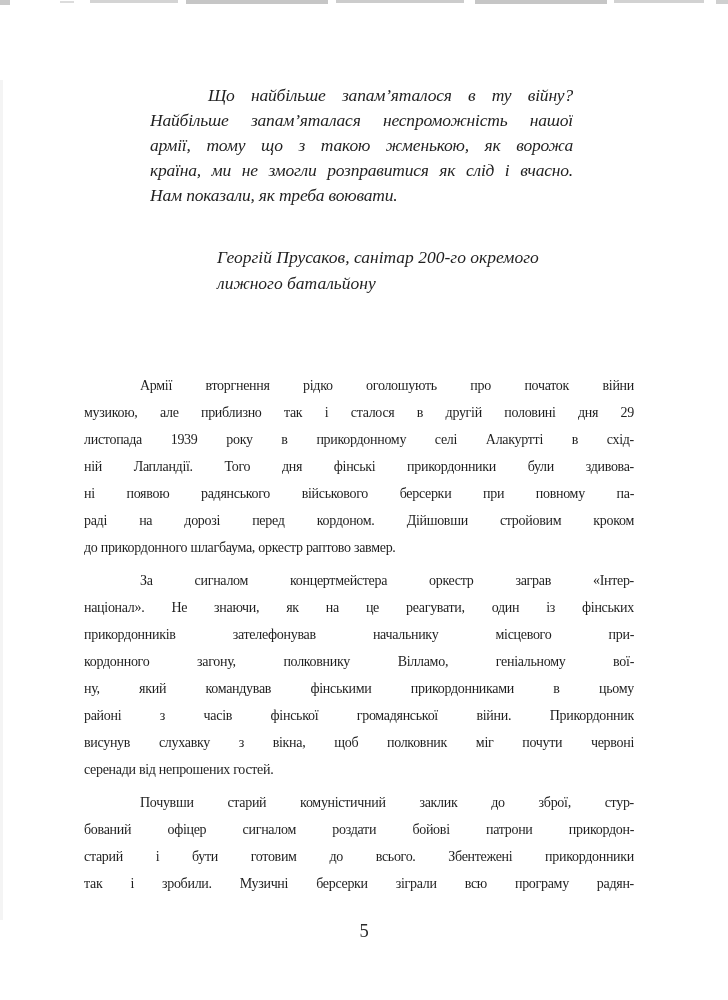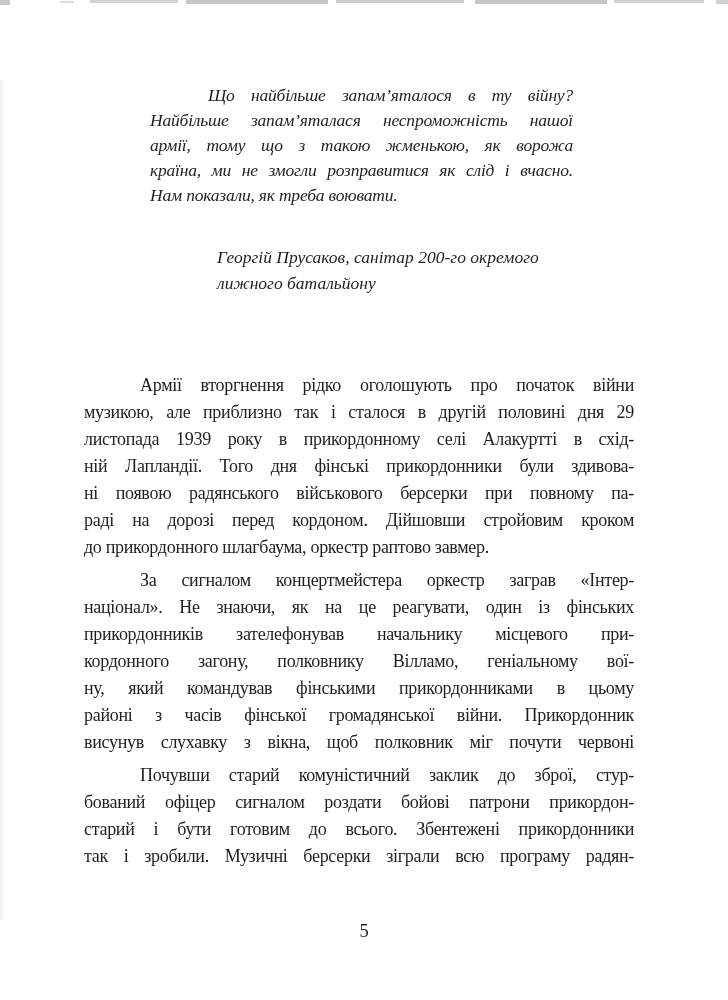--- a/index.html
+++ b/index.html
@@ -32,21 +32,21 @@
     letter-spacing: -0.2px;
   }
   
   .attribution {
     position: absolute; left: 217px; top: 244px; width: 400px;
     font-style: italic; font-size: 17.5px; line-height: 26px;
   }
   
   .body-text {
     position: absolute; left: 84px; top: 372px; width: 550px;
-    font-size: 18px; line-height: 27px;
+    font-size: 14px; line-height: 27px;
     letter-spacing: -0.3px;
   }
   .paragraph + .paragraph { margin-top: 6px; }
 
   .line {
     white-space: nowrap; overflow: hidden;
     text-align: justify;
     text-align-last: justify;
   }
   .line.last { text-align-last: left; }
@@ -98,20 +98,21 @@
         <div class="line last">до прикордонного шлагбаума, оркестр раптово завмер.</div>
       </div>
     <div class="paragraph">
         <div class="line first">За сигналом концертмейстера оркестр заграв «Інтер-</div>
         <div class="line">націонал». Не знаючи, як на це реагувати, один із фінських</div>
         <div class="line">прикордонників зателефонував начальнику місцевого при-</div>
         <div class="line">кордонного загону, полковнику Вілламо, геніальному вої-</div>
         <div class="line">ну, який командував фінськими прикордонниками в цьому</div>
         <div class="line">районі з часів фінської громадянської війни. Прикордонник</div>
         <div class="line">висунув слухавку з вікна, щоб полковник міг почути червоні</div>
+        <div class="line last">серенади від непрошених гостей.</div>
       </div>
     <div class="paragraph">
         <div class="line first">Почувши старий комуністичний заклик до зброї, стур-</div>
         <div class="line">бований офіцер сигналом роздати бойові патрони прикордон-</div>
         <div class="line">старий і бути готовим до всього. Збентежені прикордонники</div>
         <div class="line">так і зробили. Музичні берсерки зіграли всю програму радян-</div>
       </div>
   </div>
 
   <div class="page-number">5</div>

